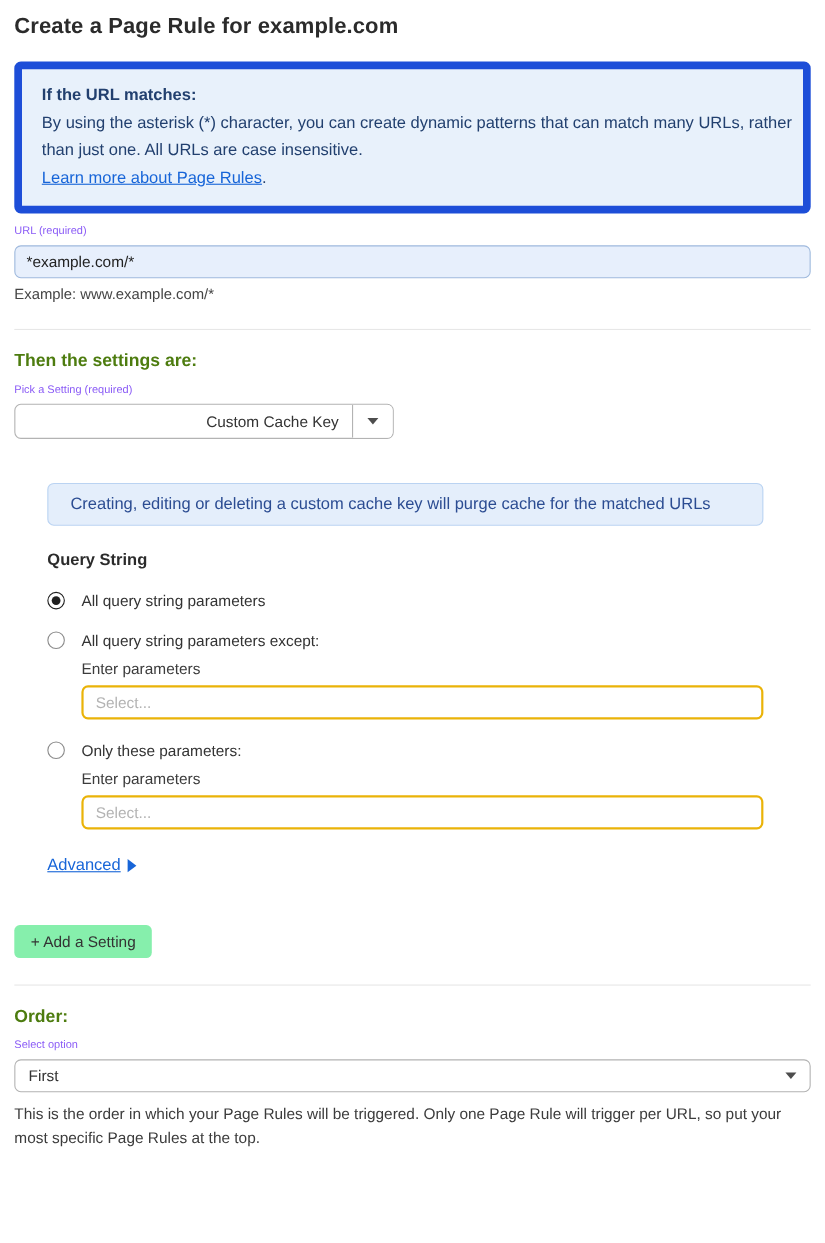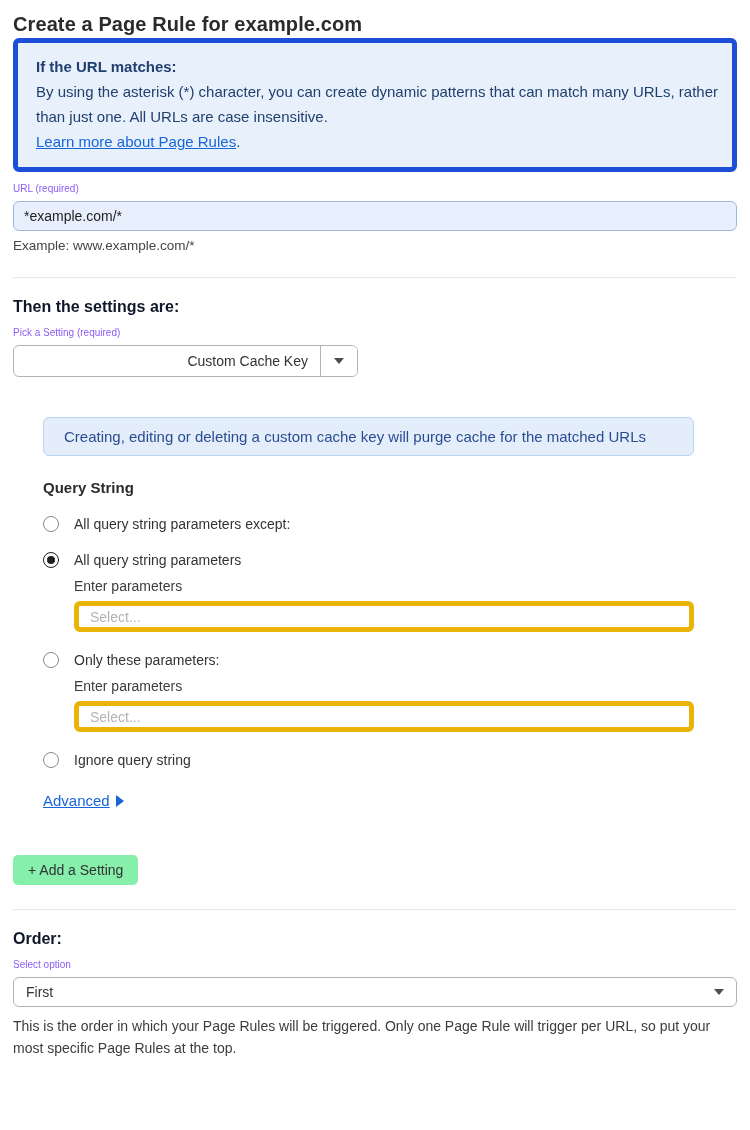--- a/index.html
+++ b/index.html
@@ -17,22 +17,23 @@
   .page-title {
     font-size: 20px;
     font-weight: bold;
     color: #2b2b2b;
     line-height: 28px;
     letter-spacing: 0.1px;
   }
 
   
   .info-box {
+    margin-top: 18px;
     background: #e8f1fb;
-    border: 5px solid #1d4ed8;
+    border: 7px solid #1d4ed8;
     border-radius: 6px;
     padding: 11px 4px 13px 18px;
     color: #22406f;
     font-size: 15px;
     line-height: 25px;
   }
   .info-box .info-heading { font-weight: bold; }
   .info-box a, .link-blue {
     color: #1765d8;
     text-decoration: underline;
@@ -61,21 +62,21 @@
   hr.divider {
     border: none;
     border-top: 1px solid #e7e7e7;
     margin-top: 24px;
   }
 
   .section-heading {
     margin-top: 20px;
     font-size: 16px;
     font-weight: bold;
-    color: #0f172a;
+    color: #4d7c0f;
   }
 
   
   .select-widget {
     margin-top: 7px;
     width: 345px;
     height: 32px;
     display: flex;
     background: #fff;
     border: 1px solid #b3b3b3;
@@ -152,21 +153,21 @@
     background: #1f1f1f;
   }
   .radio-label { margin-left: 15px; font-size: 14px; color: #333; }
 
   .param-block { margin-left: 31px; }
   .param-label { margin-top: 10px; font-size: 14px; color: #3c3c3c; }
   .param-input {
     margin-top: 7px;
     width: 620px;
     height: 31px;
-    border: 5px solid #eab308;
+    border: 2px solid #eab308;
     border-radius: 6px;
     padding: 0 11px;
     font-family: "Liberation Sans", sans-serif;
     font-size: 14px;
     color: #333;
     outline: none;
     display: block;
     background: #fff;
   }
   .param-input::placeholder { color: #b3b3b3; }
@@ -255,46 +256,42 @@
     </div>
   </div>
 
   <div class="setting-body">
 
     <div class="notice-box">Creating, editing or deleting a custom cache key will purge cache for the matched URLs</div>
 
     <div class="sub-heading">Query String</div>
 
     <div class="radio-row">
+      <span class="radio checked"></span>
+      <span class="radio-label">All query string parameters</span>
+    </div>
+
+    <div class="radio-row">
       <span class="radio"></span>
       <span class="radio-label">All query string parameters except:</span>
-    </div>
-
-    <div class="radio-row">
-      <span class="radio checked"></span>
-      <span class="radio-label">All query string parameters</span>
     </div>
     <div class="param-block">
       <div class="param-label">Enter parameters</div>
       <input class="param-input" type="text" placeholder="Select..." style="">
     </div>
 
     <div class="radio-row">
       <span class="radio"></span>
       <span class="radio-label">Only these parameters:</span>
     </div>
     <div class="param-block">
       <div class="param-label">Enter parameters</div>
       <input class="param-input" type="text" placeholder="Select..." style="">
     </div>
 
-    <div class="radio-row">
-      <span class="radio"></span>
-      <span class="radio-label">Ignore query string</span>
-    </div>
 
     <div class="advanced-link">
       <span class="advanced-text">Advanced</span>
       <span class="advanced-arrow"></span>
     </div>
 
   </div>
 
   <button class="btn btn-gray add-setting-btn">+ Add a Setting</button>
 

